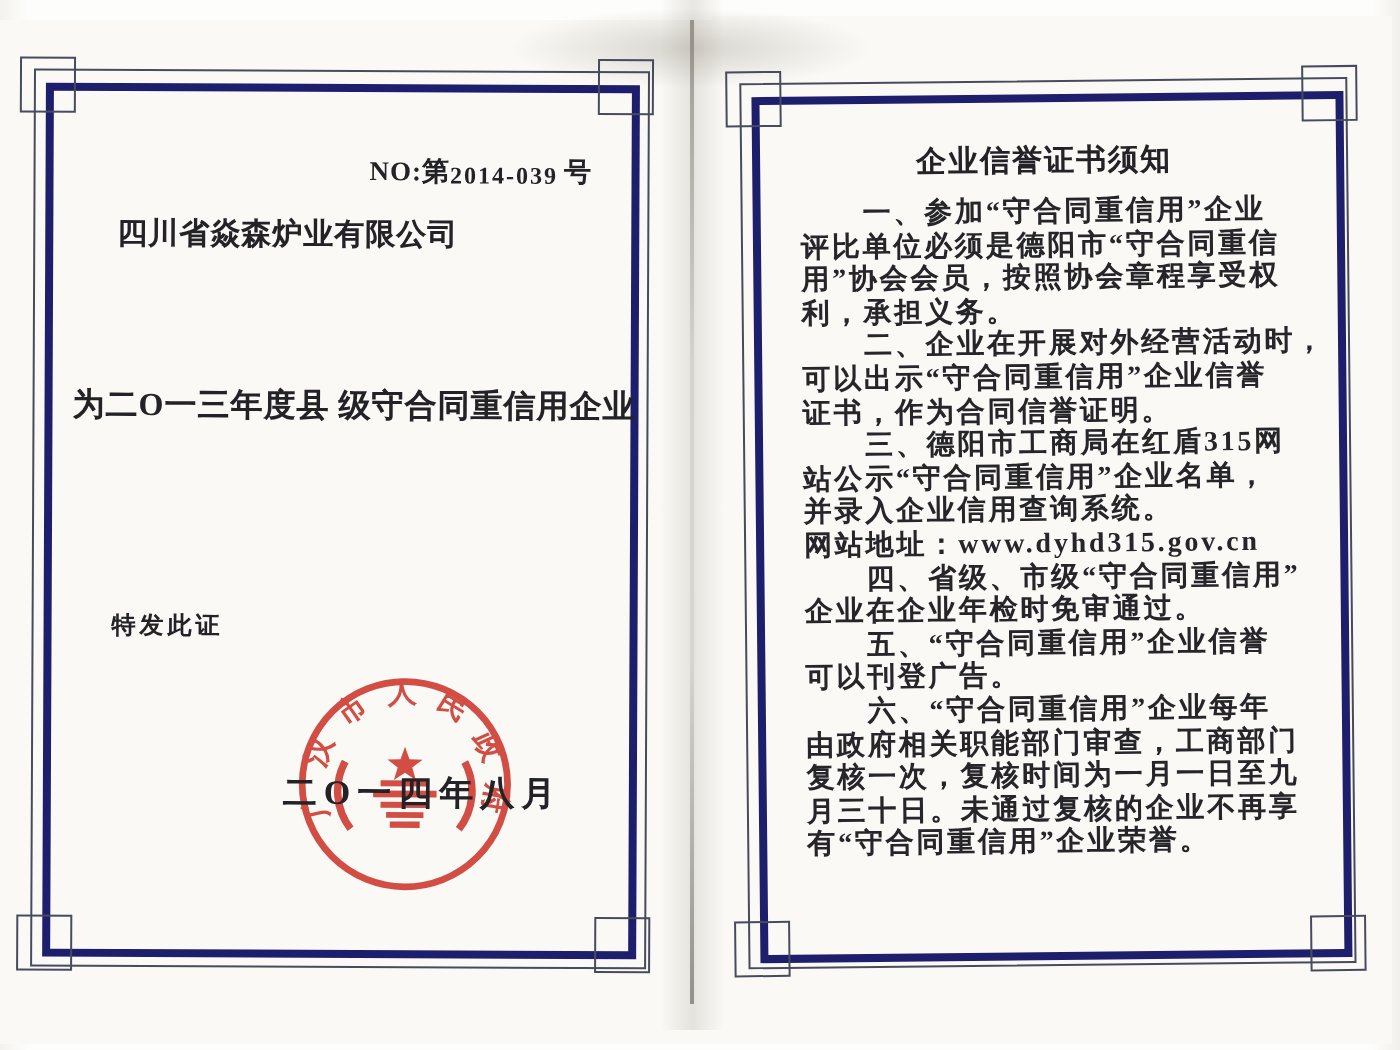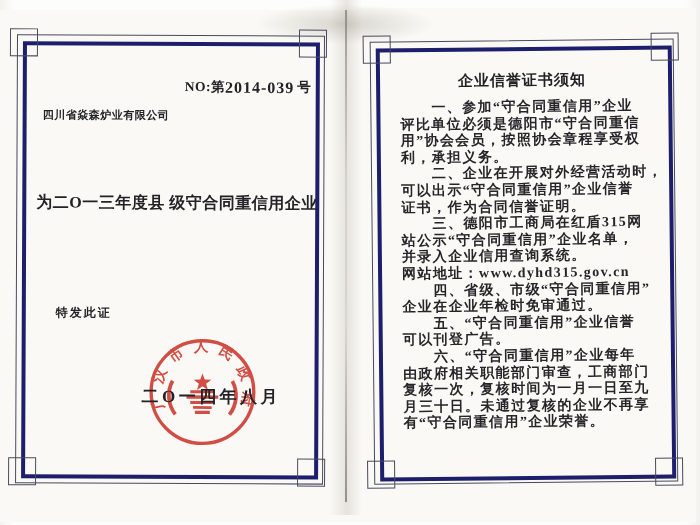--- a/index.html
+++ b/index.html
@@ -19,25 +19,25 @@
   .page{position:absolute;}
   .page.pleft{left:0;top:15px;width:360px;height:500px;transform:rotate(.25deg);}
   .page.pright{left:360px;top:10px;width:340px;height:512px;transform:rotate(-.6deg);transform-origin:50% 50%;}
 
   .thin-rect{position:absolute;border:1.5px solid #474b5e;}
   .thick-rect{position:absolute;border:4px solid #1d1f6d;}
   .corner-sq{position:absolute;width:26px;height:26px;border:1.5px solid #474b5e;background:transparent;}
 
   .ink{color:#232327;}
   .serial{position:absolute;left:184px;top:62px;font-weight:bold;font-size:13.5px;letter-spacing:.5px;white-space:nowrap;}
-  .serial .digits{font-size:16px;display:inline-block;transform:translateY(1.5px);letter-spacing:1px;}
+  .serial .digits{font-size:12px;display:inline-block;transform:translateY(1.5px);letter-spacing:1px;}
   .serial .suffix{margin-left:3px;}
   .name-row{position:absolute;left:36px;top:93px;display:flex;align-items:baseline;white-space:nowrap;}
   .name-label{font-size:20px;font-weight:bold;letter-spacing:5px;}
-  .company{font-family:Liberation Serif, serif;font-size:11px;font-weight:bold;margin-left:6px;letter-spacing:.5px;}
+  .company{font-family:Liberation Serif, serif;font-size:15px;font-weight:bold;margin-left:22px;letter-spacing:.5px;}
   .award{position:absolute;left:36px;top:178px;font-size:16px;font-weight:bold;letter-spacing:.5px;white-space:nowrap;}
   .issue{position:absolute;left:56px;top:290px;font-size:12px;font-weight:bold;letter-spacing:2px;}
   .seal-wrap{position:absolute;left:147px;top:321px;width:112px;height:112px;z-index:1;}
   .dateline{position:absolute;left:142px;top:370px;font-size:17px;font-weight:bold;letter-spacing:3.5px;z-index:3;white-space:nowrap;}
   .validity{position:absolute;left:126px;top:414px;font-size:17px;font-weight:bold;letter-spacing:1px;z-index:3;white-space:nowrap;}
 
   .ntitle{position:absolute;left:18px;top:61px;width:292px;text-align:center;font-size:15px;font-weight:bold;letter-spacing:1px;}
   .nbody{position:absolute;left:42px;top:89px;width:256px;}
   .bline{height:16.6px;line-height:16.6px;font-size:14px;font-weight:bold;letter-spacing:1.4px;color:#26262a;white-space:nowrap;}
   .bline.ind{padding-left:31px;}

